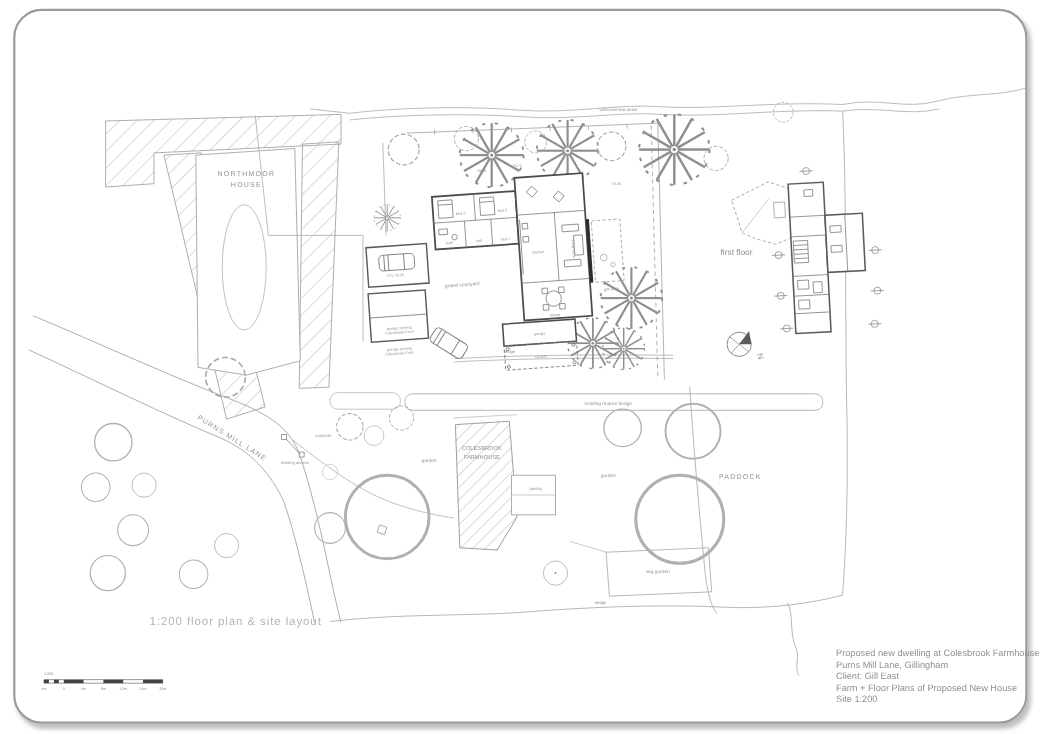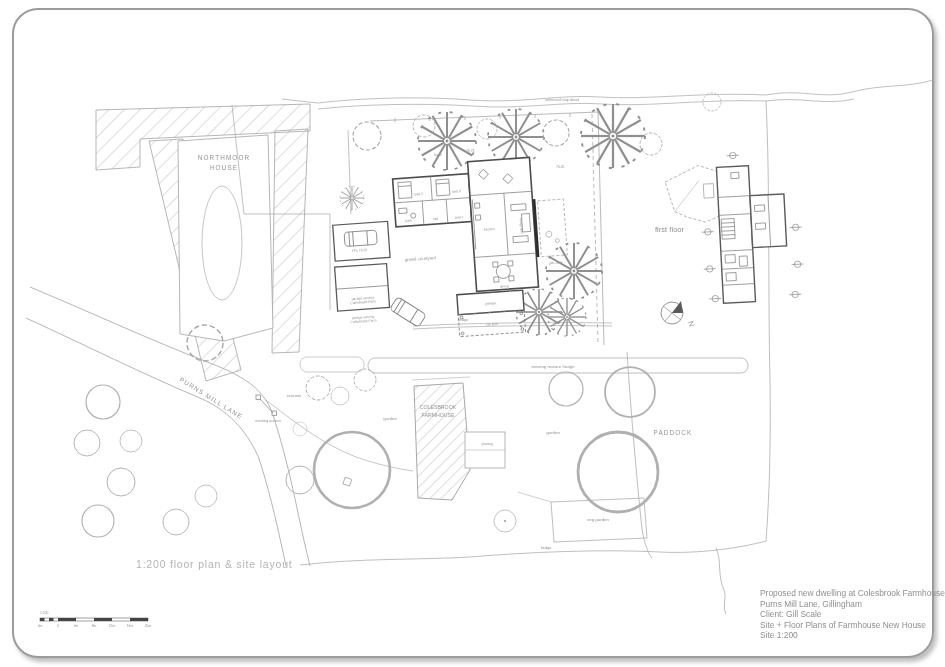--- a/index.html
+++ b/index.html
@@ -346,17 +346,17 @@
       <text class="t3 mid" x="94" y="627">8m</text>
       <text class="t3 mid" x="112" y="627">12m</text>
       <text class="t3 mid" x="130" y="627">16m</text>
       <text class="t3 mid" x="148" y="627">20m</text>
     </g>
   </svg>
 
   <div class="titleblock">
     <div>Proposed new dwelling at Colesbrook Farmhouse</div>
     <div>Purns Mill Lane, Gillingham</div>
-    <div>Client: Gill Scale</div>
-    <div>Site + Floor Plans of Farmhouse New House</div>
+    <div>Client: Gill East</div>
+    <div>Farm + Floor Plans of Proposed New House</div>
     <div>Site 1:200</div>
   </div>
 </div>
 
 </body></html>

